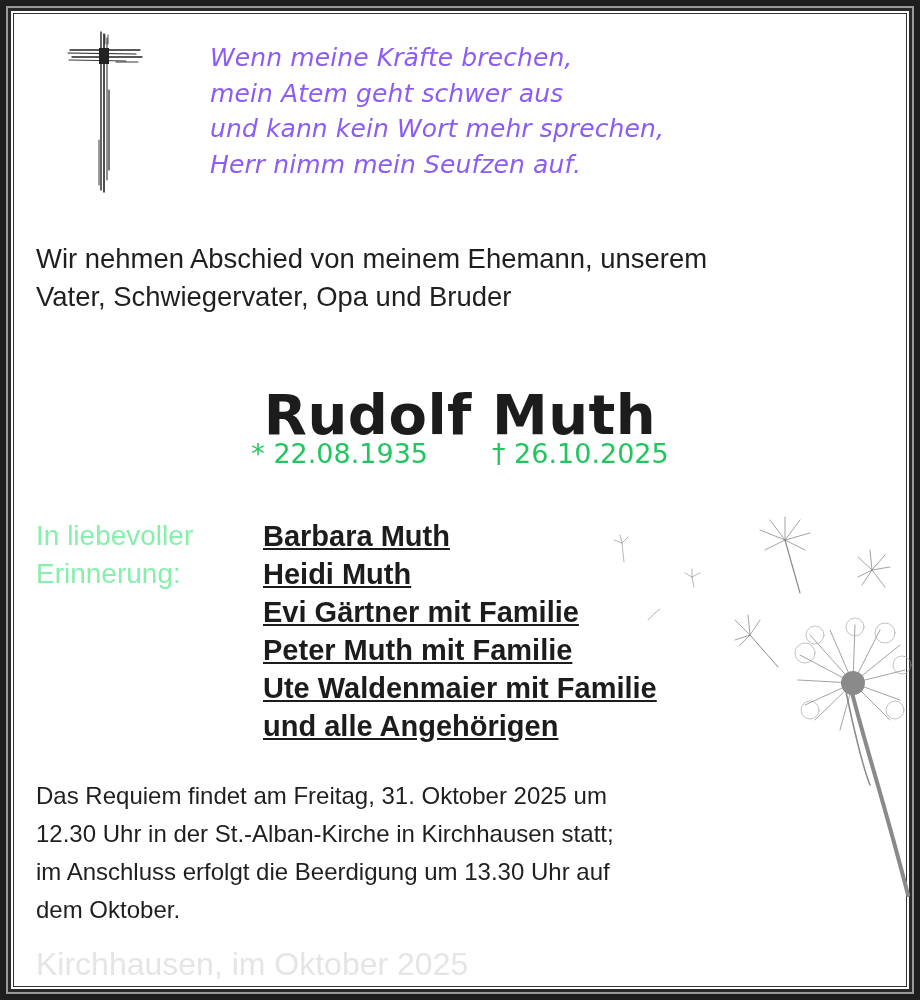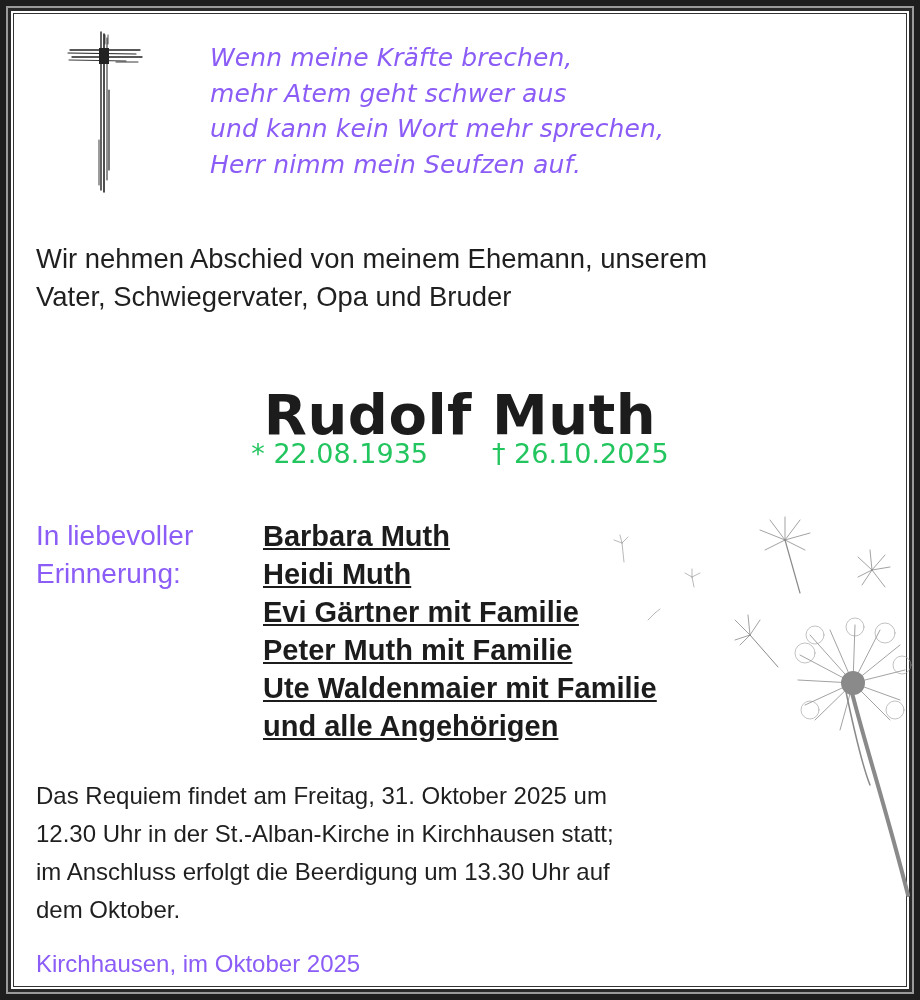--- a/index.html
+++ b/index.html
@@ -52,21 +52,21 @@
 
     .dates {
       position: absolute; left: 0; width: 920px; top: 436px;
       text-align: center; font-size: 27px; line-height: 36px; color: #22c55e;
       white-space: nowrap;
     }
     .dates .birth { margin-right: 64px; }
 
     .mourners-label {
       position: absolute; left: 36px; top: 517px;
-      font-size: 28px; line-height: 38px; color: #8b5cf6;
+      font-size: 28px; line-height: 38px; color: #86efac;
       font-family: "Liberation Sans", sans-serif;
     }
     .mourners-label div { white-space: nowrap; }
 
     .mourners {
       position: absolute; left: 263px; top: 517px;
       font-size: 29px; font-weight: bold; line-height: 38px; color: #1c1c1c;
       font-family: "Liberation Sans", sans-serif;
       text-decoration: underline;
     }
@@ -74,21 +74,21 @@
 
     .service {
       position: absolute; left: 36px; top: 777px;
       font-size: 24px; line-height: 38px; color: #1f1f1f;
       font-family: "Liberation Sans", sans-serif;
     }
     .service div { white-space: nowrap; }
 
     .closing {
       position: absolute; left: 36px; top: 945px;
-      font-size: 24px; line-height: 38px; color: #8b5cf6;
+      font-size: 32px; line-height: 38px; color: #e5e5e5;
       font-family: "Liberation Sans", sans-serif; white-space: nowrap;
     }
 
     .dandelion { position: absolute; left: 600px; top: 505px; width: 316px; height: 395px; }
   </style>
 </head>
 <body>
 
 <div class="card">
   <div class="frame-outer"></div>
@@ -109,21 +109,21 @@
       <line x1="2" y1="23" x2="70" y2="24" stroke-width="1.1"></line>
       <line x1="6" y1="27" x2="76" y2="27" stroke-width="1.4"></line>
       <line x1="3" y1="30" x2="60" y2="31" stroke-width="0.9"></line>
       <line x1="50" y1="32" x2="72" y2="32" stroke-width="0.9"></line>
       <rect x="33" y="18" width="10" height="16" fill="#222" stroke="none"></rect>
     </g>
   </svg>
 
   <div class="verse">
     <div>Wenn meine Kräfte brechen,</div>
-    <div>mehr Atem geht schwer aus</div>
+    <div>mein Atem geht schwer aus</div>
     <div>und kann kein Wort mehr sprechen,</div>
     <div>Herr nimm mein Seufzen auf.</div>
   </div>
 
   <div class="intro">
     <div>Wir nehmen Abschied von meinem Ehemann, unserem</div>
     <div>Vater, Schwiegervater, Opa und Bruder</div>
   </div>
 
   <div class="name">Rudolf Muth</div>

